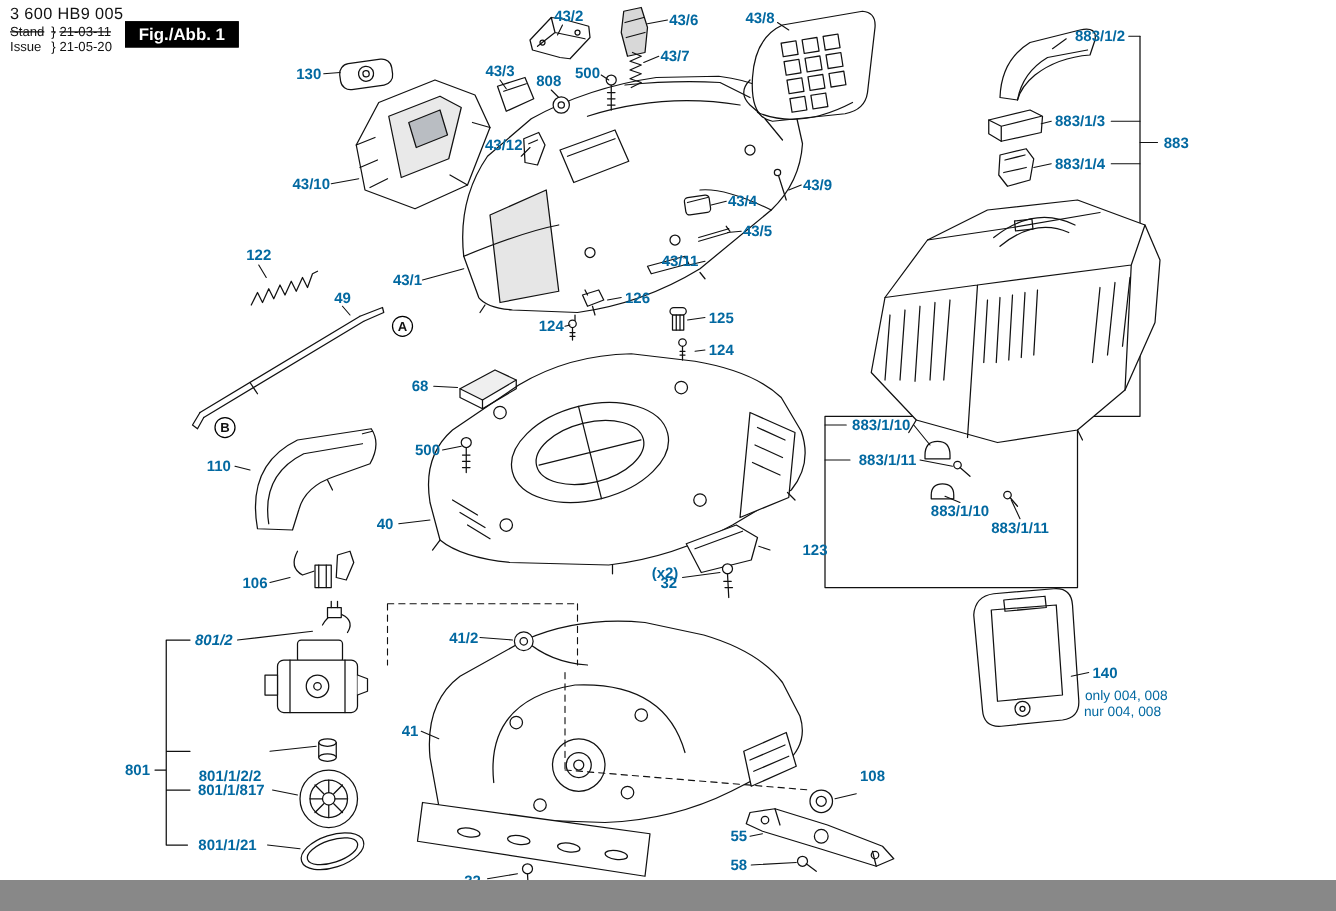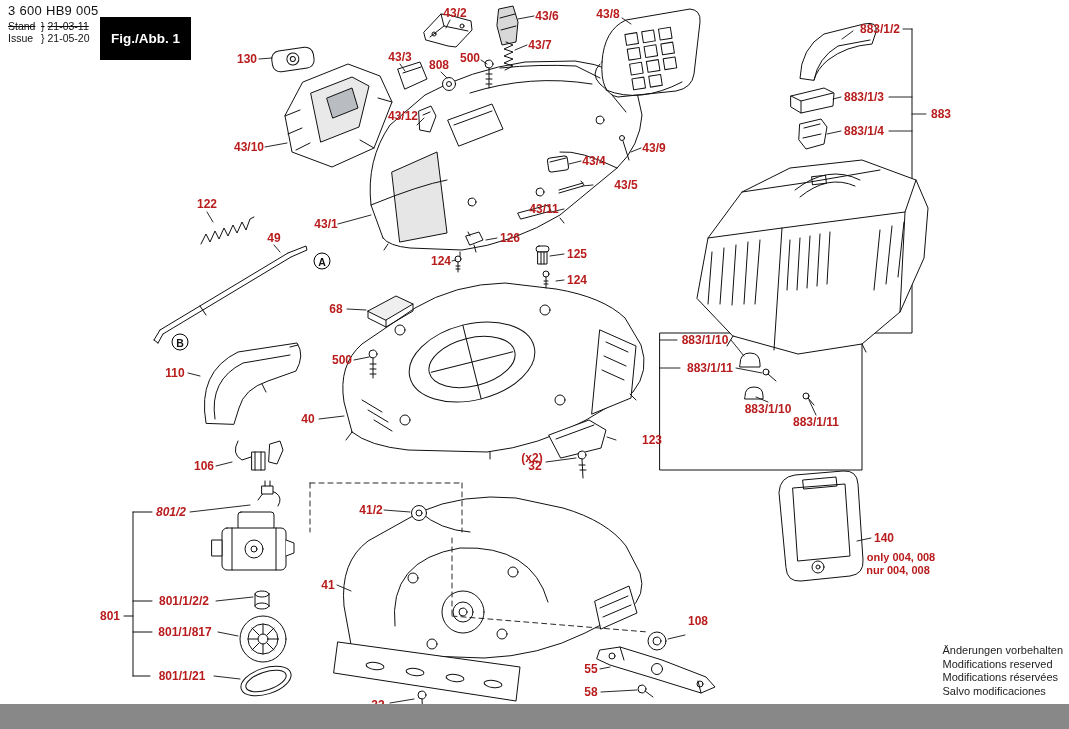--- a/index.html
+++ b/index.html
@@ -8,27 +8,27 @@
     font-family:"Liberation Sans",sans-serif;color:#111;overflow:hidden;margin:0 auto;
   }
   svg{position:absolute;left:0;top:0;}
   .doc-number{position:absolute;left:8px;top:3px;font-size:13px;letter-spacing:.3px;}
   .rev-block{position:absolute;left:8px;top:20px;font-size:10.5px;line-height:12px;}
   .rev-row{display:flex;gap:3px;align-items:center;}
   .rev-row.struck{text-decoration:line-through;}
   .rev-label{display:inline-block;width:30px;}
   .fig-box{
     position:absolute;left:100px;top:17px;background:#000;color:#fff;
-    font-size:13.5px;font-weight:bold;padding:13px 10px;border:1px solid #000;
+    font-size:13.5px;font-weight:bold;padding:2px 10px;border:1px solid #000;
   }
   .callout{
     position:absolute;transform:translate(-50%,-50%);
-    font-size:12px;font-weight:bold;white-space:nowrap;color:#b91c1c;
+    font-size:12px;font-weight:bold;white-space:nowrap;color:#0369a1;
   }
-  .callout.small{font-size:11px;font-weight:bold;}
+  .callout.small{font-size:11px;font-weight:normal;}
   .circle-marker{
     position:absolute;transform:translate(-50%,-50%);
     width:17px;height:17px;border:1.3px solid #000;border-radius:50%;
     display:flex;align-items:center;justify-content:center;
     font-size:10.5px;font-weight:bold;background:#fff;box-sizing:border-box;
   }
   .footer-notes{
     position:absolute;right:6px;bottom:6px;font-size:11px;line-height:13.5px;
     color:#222;text-align:left;
   }
@@ -373,21 +373,21 @@
       <div class="callout" style="left: 941px; top: 114px;">883</div>
       <div class="callout" style="left: 864px; top: 131px;">883/1/4</div>
       <div class="callout" style="left: 400px; top: 57px;">43/3</div>
       <div class="callout" style="left: 439px; top: 65px;">808</div>
       <div class="callout" style="left: 470px; top: 58px;">500</div>
       <div class="callout" style="left: 540px; top: 45px;">43/7</div>
       <div class="callout" style="left: 249px; top: 147px;">43/10</div>
       <div class="callout" style="left: 403px; top: 116px;">43/12</div>
       <div class="callout" style="left: 594px; top: 161px;">43/4</div>
       <div class="callout" style="left: 654px; top: 148px;">43/9</div>
-      <div class="callout" style="left: 626px; top: 185px; text-align: center;">43/5</div>
+      <div class="callout" style="left: 606px; top: 185px; text-align: center;">43/5</div>
       <div class="callout" style="left: 544px; top: 209px;">43/11</div>
       <div class="callout" style="left: 207px; top: 204px;">122</div>
       <div class="callout" style="left: 274px; top: 238px;">49</div>
       <div class="callout" style="left: 326px; top: 224px;">43/1</div>
       <div class="callout" style="left: 510px; top: 238px;">126</div>
       <div class="callout" style="left: 441px; top: 261px;">124</div>
       <div class="callout" style="left: 577px; top: 254px;">125</div>
       <div class="callout" style="left: 577px; top: 280px;">124</div>
       <div class="callout" style="left: 336px; top: 309px;">68</div>
       <div class="callout" style="left: 342px; top: 360px;">500</div>
@@ -397,36 +397,30 @@
       <div class="callout" style="left: 710px; top: 368px;">883/1/11</div>
       <div class="callout" style="left: 768px; top: 409px;">883/1/10</div>
       <div class="callout" style="left: 816px; top: 422px;">883/1/11</div>
       <div class="callout" style="left: 204px; top: 466px;">106</div>
       <div class="callout" style="left: 652px; top: 440px;">123</div>
       <div class="callout" style="left: 535px; top: 466px;">32</div>
       <div class="callout" style="left: 532px; top: 458px;">(x2)</div>
       <div class="callout" style="left: 171px; top: 512px; font-style: italic;">801/2</div>
       <div class="callout" style="left: 371px; top: 510px;">41/2</div>
       <div class="callout" style="left: 328px; top: 585px;">41</div>
-      <div class="callout" style="left: 184px; top: 601px;">801/1/2/2</div>
+      <div class="callout" style="left: 184px; top: 621px;">801/1/2/2</div>
       <div class="callout" style="left: 110px; top: 616px;">801</div>
       <div class="callout" style="left: 185px; top: 632px;">801/1/817</div>
       <div class="callout" style="left: 182px; top: 676px;">801/1/21</div>
       <div class="callout" style="left: 884px; top: 538px;">140</div>
       <div class="callout small" style="left: 901px; top: 557px;">only 004, 008</div>
       <div class="callout small" style="left: 898px; top: 570px;">nur 004, 008</div>
       <div class="callout" style="left: 698px; top: 621px; text-align: right;">108</div>
       <div class="callout" style="left: 591px; top: 669px;">55</div>
       <div class="callout" style="left: 591px; top: 692px;">58</div>
       <div class="callout" style="left: 591px; top: 714px;">59</div>
       <div class="callout" style="left: 378px; top: 705px;">32</div>
       <div class="callout" style="left: 375px; top: 720px;">(x4)</div>
       <div class="circle-marker" style="left: 322px; top: 261px;">A</div>
       <div class="circle-marker" style="left: 180px; top: 342px;">B</div>
     </div>
 
-  <div class="footer-notes">
-    <div>Änderungen vorbehalten</div>
-    <div>Modifications reserved</div>
-    <div>Modifications réservées</div>
-    <div>Salvo modificaciones</div>
-  </div>
 </div>
 
 </body></html>

